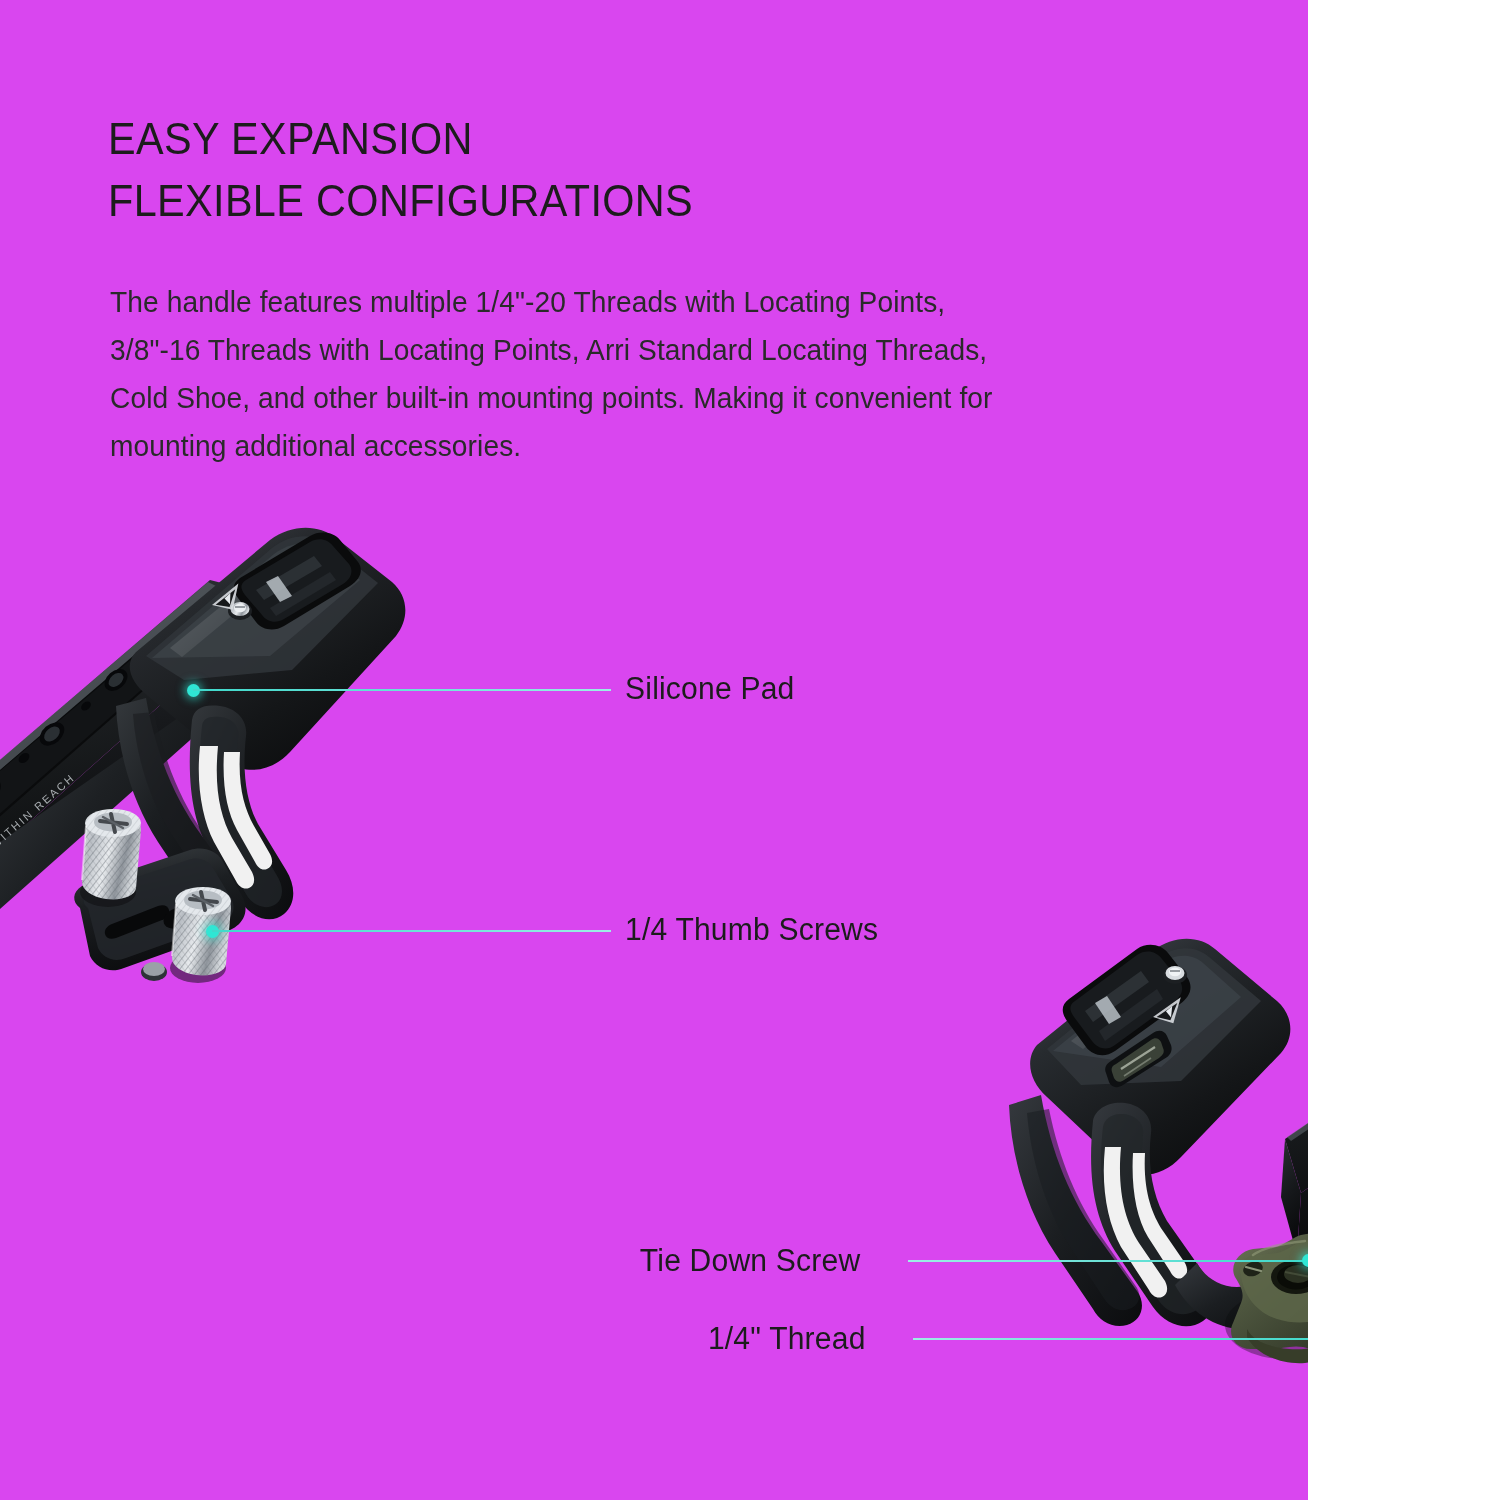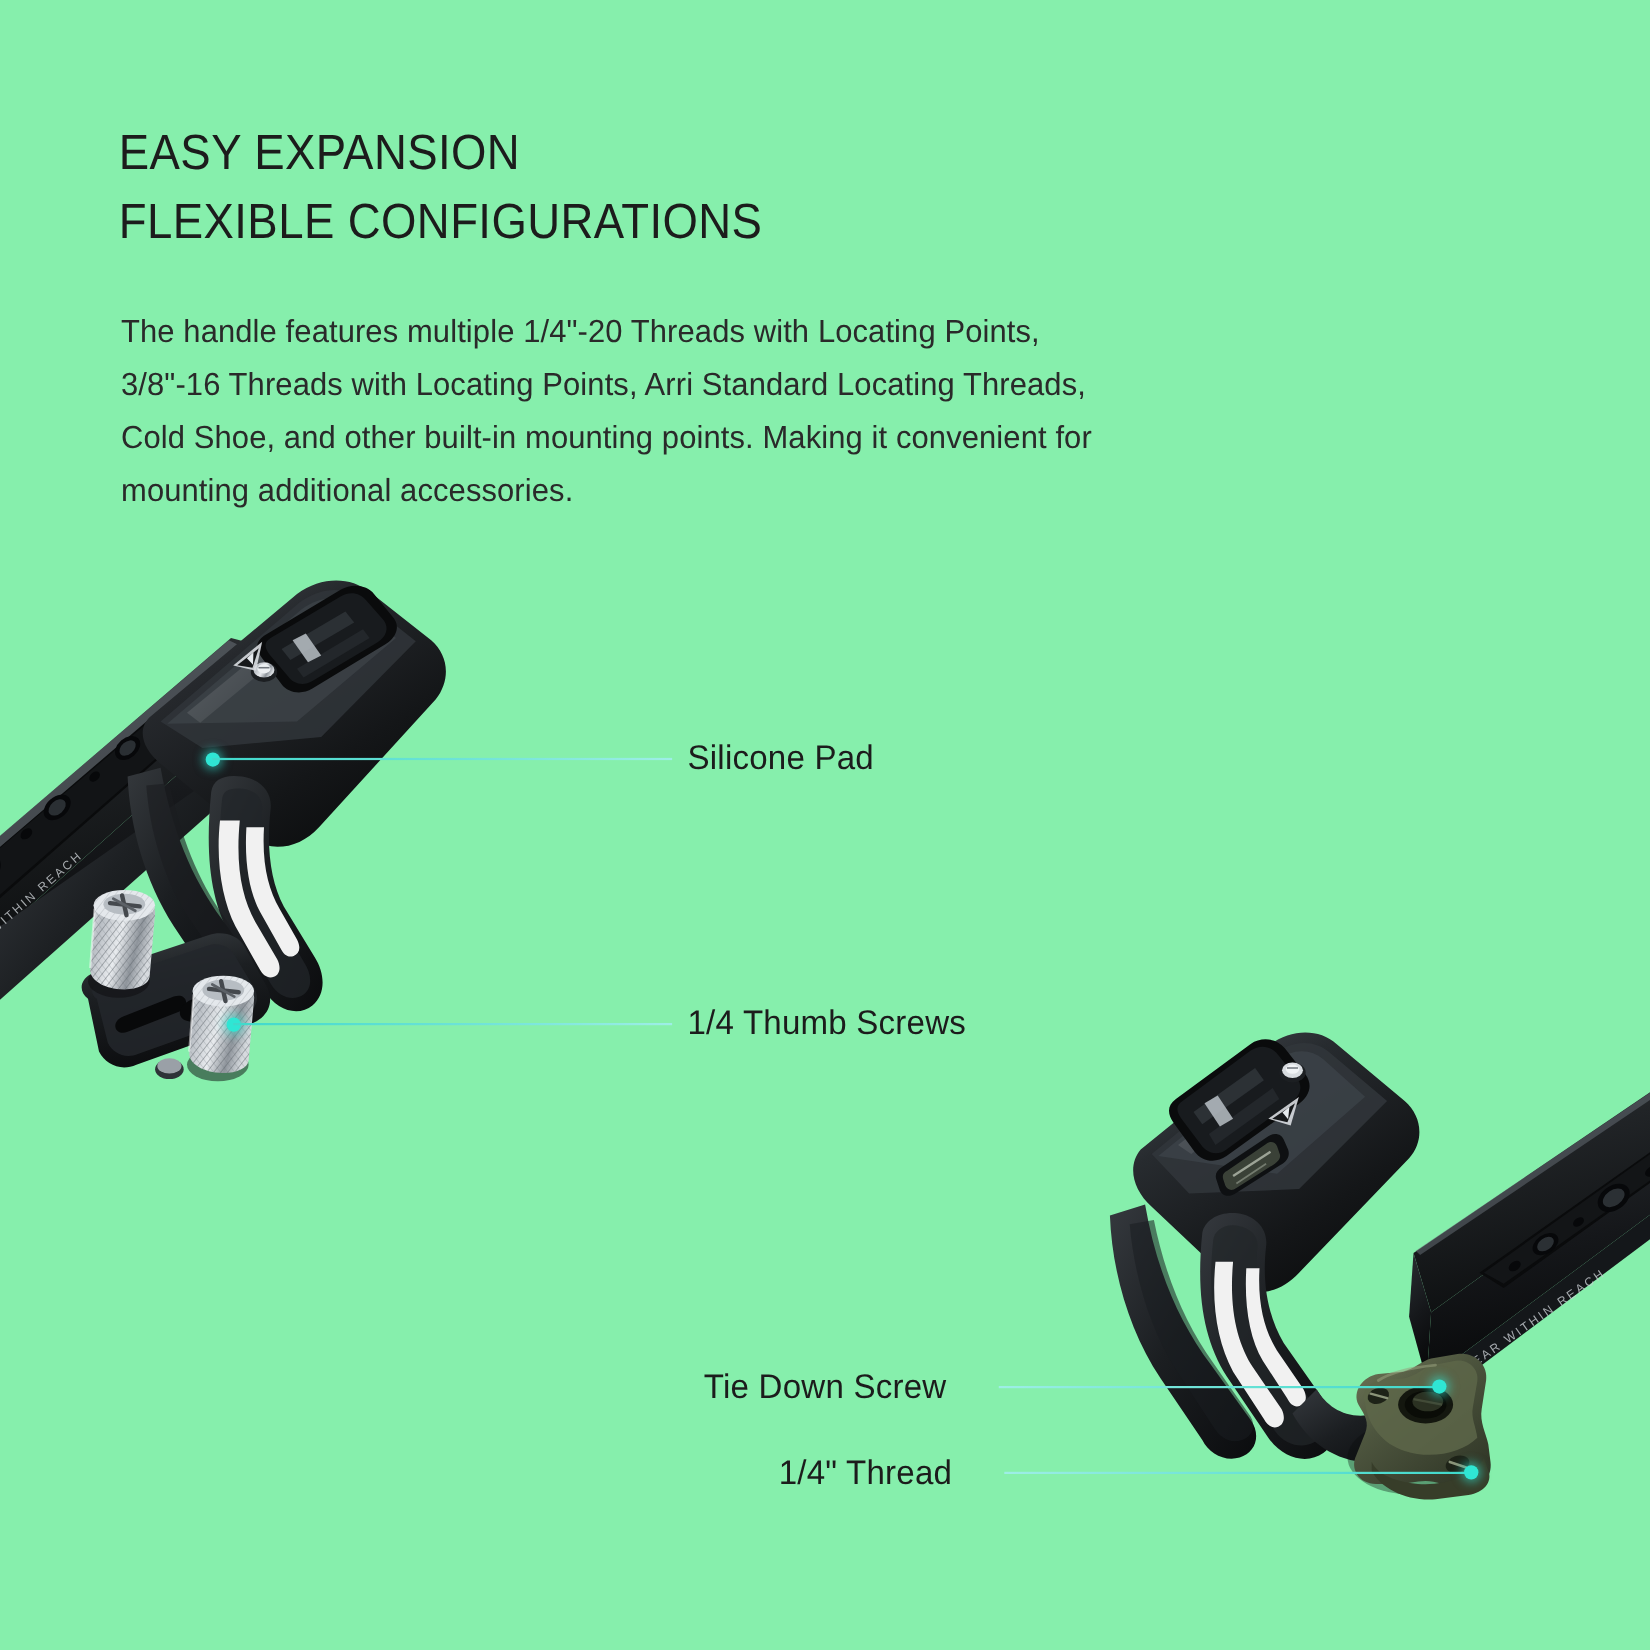--- a/index.html
+++ b/index.html
@@ -2,23 +2,23 @@
 <html><head>
 <meta charset="utf-8">
 <style>
   html, body {
     margin: 0;
     padding: 0;
     background: #ffffff;
   }
   #page {
     position: relative;
-    width: 1500px;
+    width: 1308px;
     height: 1500px;
-    background: #86efac;
+    background: #d946ef;
     overflow: hidden;
     font-family: "Liberation Sans", sans-serif;
     -webkit-font-smoothing: antialiased;
   }
 
   
   .heading-block {
     position: absolute;
     left: 108px;
     top: 108px;

